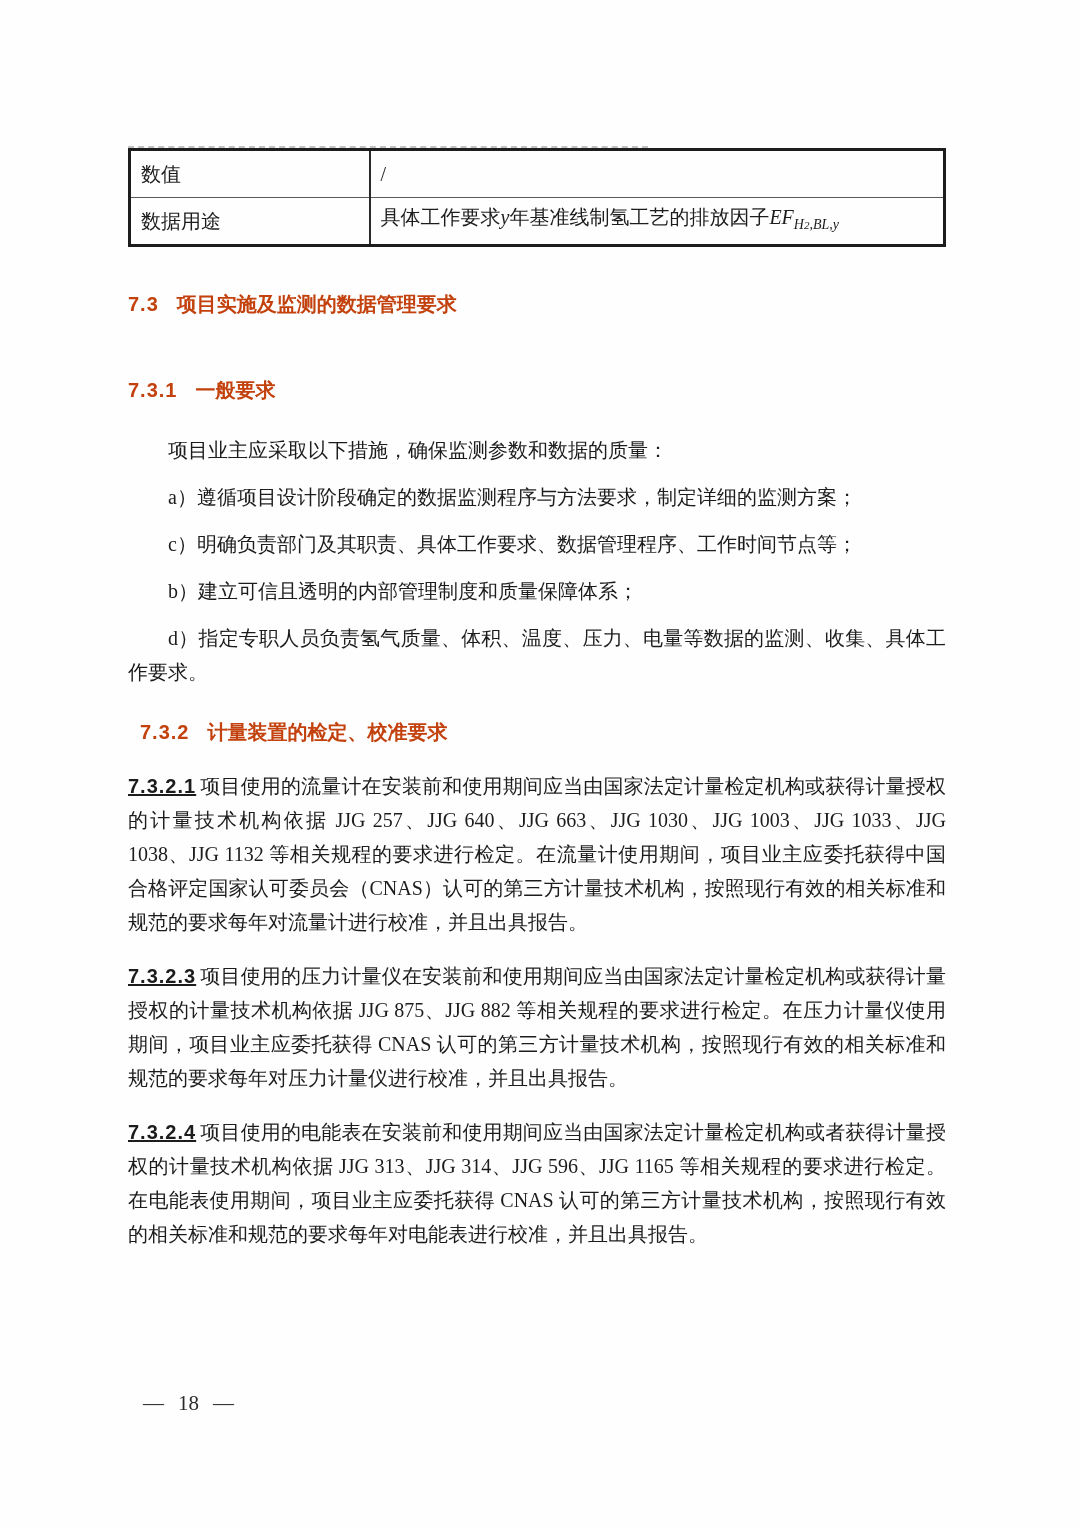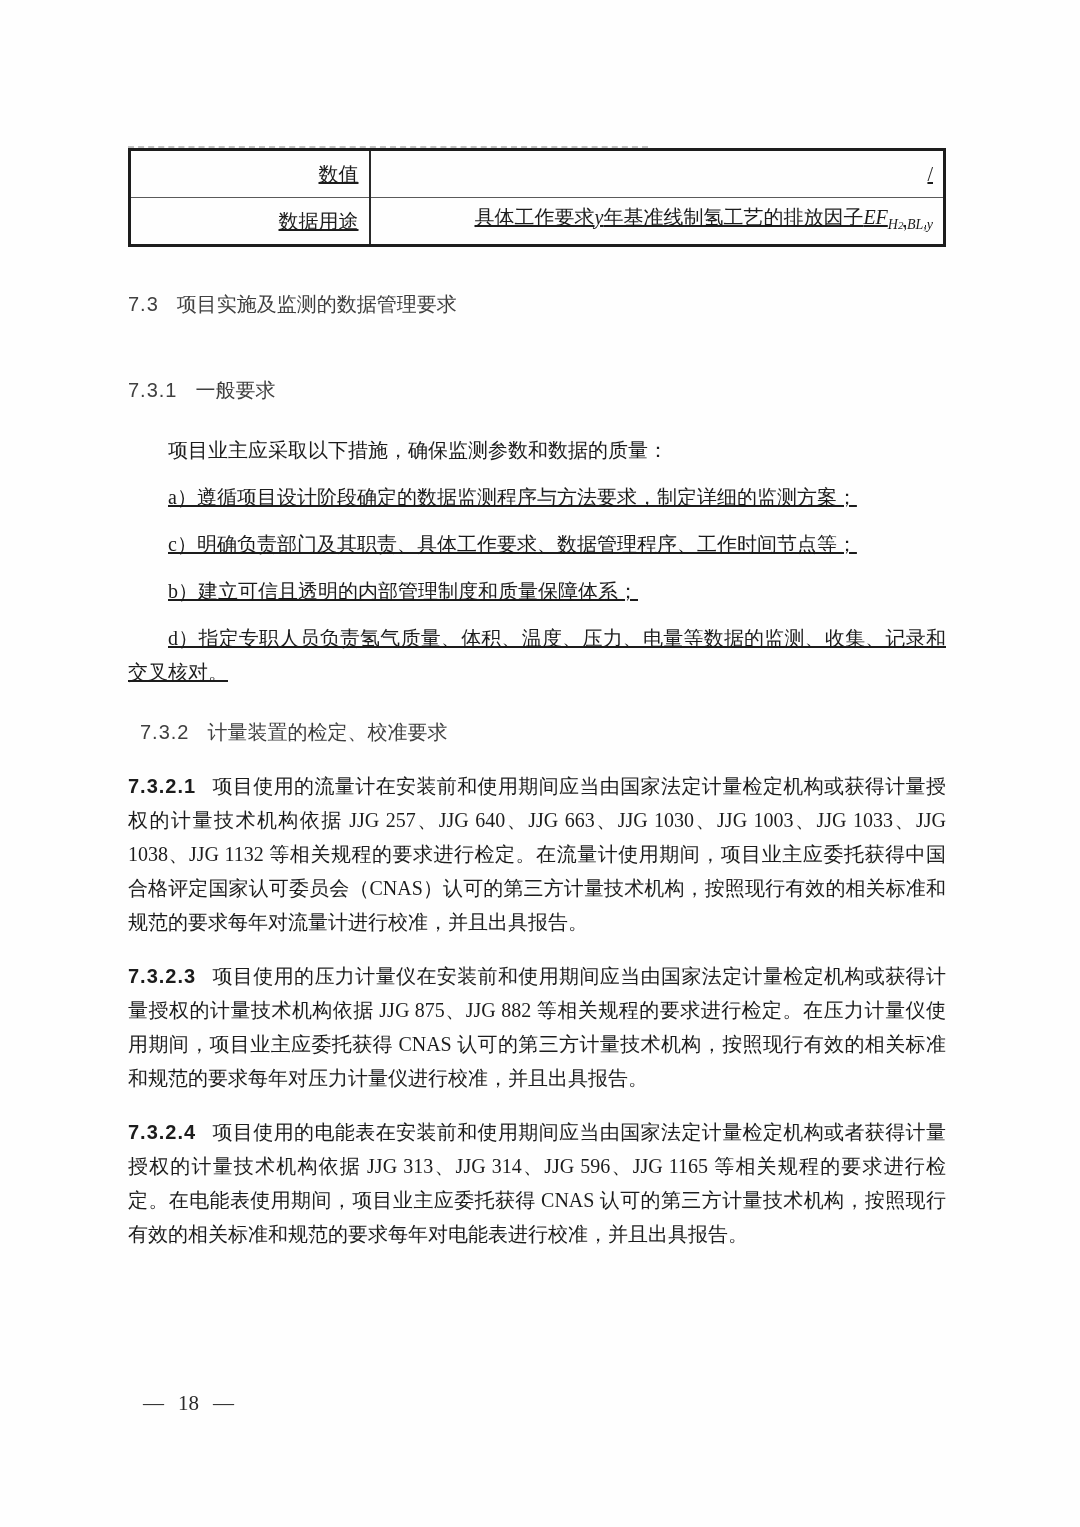--- a/index.html
+++ b/index.html
@@ -31,64 +31,63 @@
     height: 0;
   }
   table.data-table {
     width: 100%;
     border-collapse: collapse;
     border: 3px solid #1d1d1d;
     table-layout: fixed;
   }
   table.data-table td {
     border: 1px solid #5a5a5a;
-    text-align: right;
+    text-align: left;
     vertical-align: middle;
     height: 48px;
     padding: 2px 10px;
-    text-decoration: underline;
   }
   table.data-table td.label-cell {
     width: 240px;
     border-right: 2px solid #2a2a2a;
   }
   .var { font-style: italic; font-family: "Liberation Serif", "DejaVu Serif", serif; }
   sub.var { font-size: 14px; }
   sub.var .subsub { font-size: 11px; }
 
   .heading {
     font-family: "Liberation Sans", "DejaVu Sans", sans-serif;
-    font-weight: 400;
-    color: #404040;
+    font-weight: 700;
+    color: #c2410c;
   }
   .heading .num { margin-right: 18px; letter-spacing: 1px; }
   .h73  { margin-top: 40px; }
   .h731 { margin-top: 52px; }
   .h732 { margin-top: 26px; margin-left: 12px; }
 
   p { margin: 0; }
   .intro {
     margin-top: 26px;
     text-indent: 2em;
   }
   .list-item {
     margin-top: 13px;
     text-indent: 2em;
     text-align: justify;
-    text-decoration: underline;
   }
   .clause {
     margin-top: 20px;
     text-align: justify;
   }
   .clause .clause-num {
     font-family: "Liberation Sans", "DejaVu Sans", sans-serif;
     font-weight: 700;
     letter-spacing: 1px;
-    margin-right: 16px;
+    margin-right: 4px;
+    text-decoration: underline;
   }
   .footer {
     position: absolute;
     left: 143px; top: 1386px;
     font-size: 21px;
     color: #2a2a2a;
     display: flex;
     align-items: center;
     gap: 14px;
     font-family: "Liberation Serif", "DejaVu Serif", serif;
@@ -117,21 +116,21 @@
 
     <p class="heading h73"><span class="num">7.3</span><span>项目实施及监测的数据管理要求</span></p>
 
     <p class="heading h731"><span class="num">7.3.1</span><span>一般要求</span></p>
 
     <p class="intro">项目业主应采取以下措施，确保监测参数和数据的质量：</p>
 
     <p class="list-item">a）遵循项目设计阶段确定的数据监测程序与方法要求，制定详细的监测方案；</p>
     <p class="list-item">c）明确负责部门及其职责、具体工作要求、数据管理程序、工作时间节点等；</p>
     <p class="list-item">b）建立可信且透明的内部管理制度和质量保障体系；</p>
-    <p class="list-item">d）指定专职人员负责氢气质量、体积、温度、压力、电量等数据的监测、收集、记录和交叉核对。</p>
+    <p class="list-item">d）指定专职人员负责氢气质量、体积、温度、压力、电量等数据的监测、收集、具体工作要求。</p>
 
     <p class="heading h732"><span class="num">7.3.2</span><span>计量装置的检定、校准要求</span></p>
 
     <p class="clause"><span class="clause-num">7.3.2.1</span><span>项目使用的流量计在安装前和使用期间应当由国家法定计量检定机构或获得计量授权的计量技术机构依据 JJG 257、JJG 640、JJG 663、JJG 1030、JJG 1003、JJG 1033、JJG 1038、JJG 1132 等相关规程的要求进行检定。在流量计使用期间，项目业主应委托获得中国合格评定国家认可委员会（CNAS）认可的第三方计量技术机构，按照现行有效的相关标准和规范的要求每年对流量计进行校准，并且出具报告。</span></p>
 
 
     <p class="clause"><span class="clause-num">7.3.2.3</span><span>项目使用的压力计量仪在安装前和使用期间应当由国家法定计量检定机构或获得计量授权的计量技术机构依据 JJG 875、JJG 882 等相关规程的要求进行检定。在压力计量仪使用期间，项目业主应委托获得 CNAS 认可的第三方计量技术机构，按照现行有效的相关标准和规范的要求每年对压力计量仪进行校准，并且出具报告。</span></p>
 
     <p class="clause"><span class="clause-num">7.3.2.4</span><span>项目使用的电能表在安装前和使用期间应当由国家法定计量检定机构或者获得计量授权的计量技术机构依据 JJG 313、JJG 314、JJG 596、JJG 1165 等相关规程的要求进行检定。在电能表使用期间，项目业主应委托获得 CNAS 认可的第三方计量技术机构，按照现行有效的相关标准和规范的要求每年对电能表进行校准，并且出具报告。</span></p>
 

